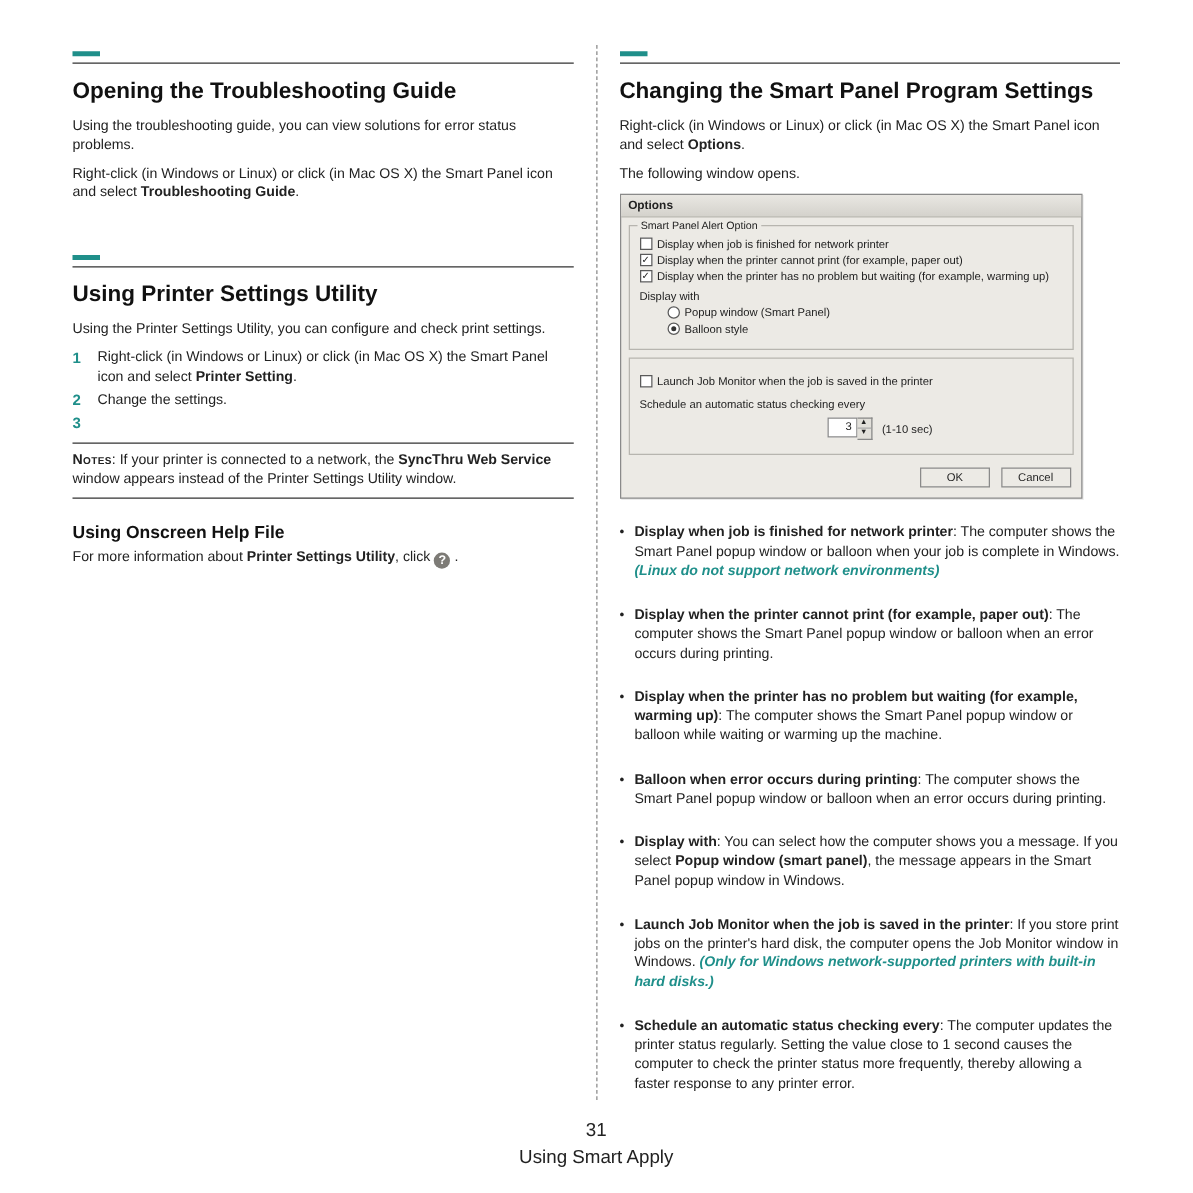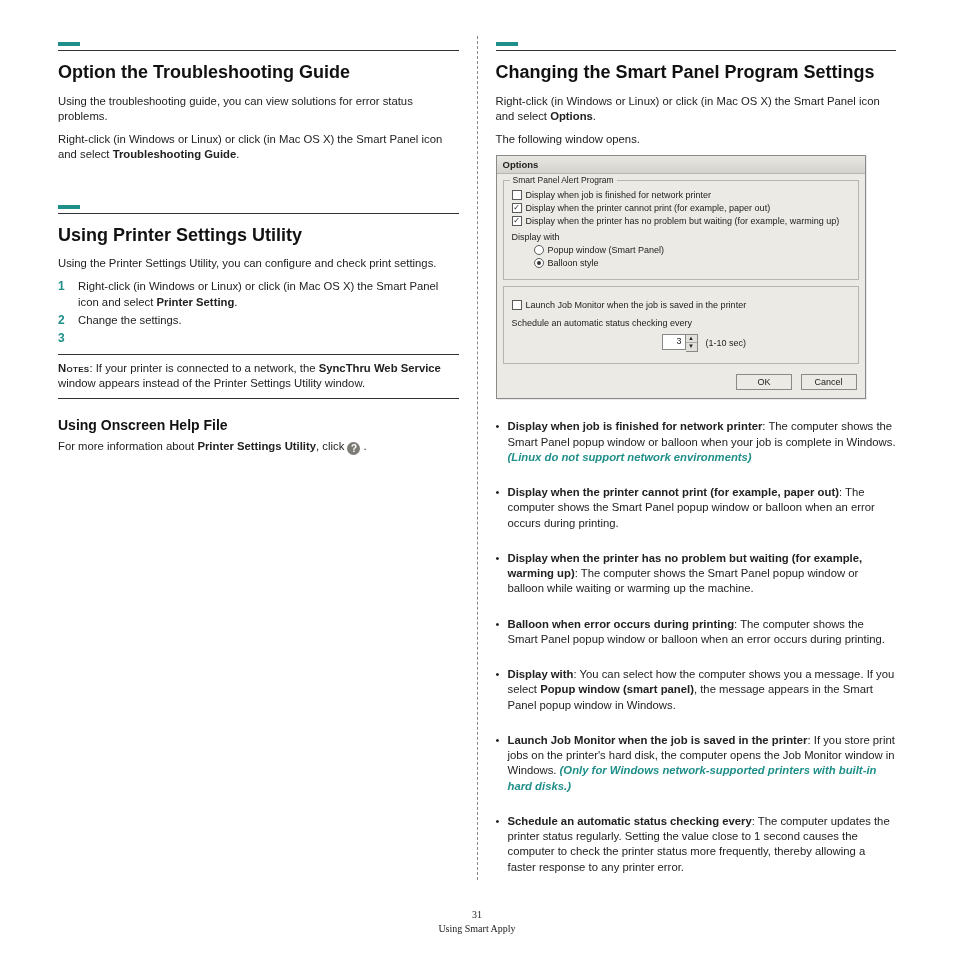--- a/index.html
+++ b/index.html
@@ -86,23 +86,22 @@
     color: #fff;
     font-size: 10px;
     font-weight: bold;
     align-items: center; justify-content: center;
     vertical-align: -2px;
   }
   .footer {
     position: absolute;
     bottom: 18px; left: 0; right: 0;
     text-align: center;
-    font-size: 10px;
+    font-size: 15px;
     line-height: 1.4;
-    font-family: Liberation Serif, serif;
   }
   
   .dialog {
     width: 370px;
     border: 1px solid #8a8a8a;
     background: #eceae5;
     font-family: Tahoma, sans-serif;
     font-size: 9px;
     margin: 4px 0 10px 0;
     box-shadow: 1px 1px 0 rgba(0,0,0,.08);
@@ -174,21 +173,21 @@
 </style>
 </head>
 <body>
 
 <div class="page">
 
   <div class="col">
 
     <div class="rule-wrap"><span class="tealbar"></span></div>
     <hr class="thinrule">
-    <h1 class="sec">Option the Troubleshooting Guide</h1>
+    <h1 class="sec">Opening the Troubleshooting Guide</h1>
     <p>Using the troubleshooting guide, you can view solutions for error status problems.</p>
     <p>
       <span>Right-click (in Windows or Linux) or click (in Mac OS X) the Smart Panel icon and select </span><b>Troubleshooting Guide</b><span>.</span>
     </p>
 
     <div class="section-spacer"></div>
 
     <div class="rule-wrap"><span class="tealbar"></span></div>
     <hr class="thinrule">
     <h1 class="sec">Using Printer Settings Utility</h1>
@@ -223,21 +222,21 @@
     <hr class="thinrule">
     <h1 class="sec">Changing the Smart Panel Program Settings</h1>
     <p>
       <span>Right-click (in Windows or Linux) or click (in Mac OS X) the Smart Panel icon and select </span><b>Options</b><span>.</span>
     </p>
     <p>The following window opens.</p>
 
     <div class="dialog">
       <div class="dlg-title">Options</div>
       <div class="fieldset">
-        <span class="legend">Smart Panel Alert Program</span>
+        <span class="legend">Smart Panel Alert Option</span>
         <div class="opt-row">
             <span class="cb"></span>
             <span>Display when job is finished for network printer</span>
           </div>
         <div class="opt-row">
             <span class="cb">✓</span>
             <span>Display when the printer cannot print (for example, paper out)</span>
           </div>
         <div class="opt-row">
             <span class="cb">✓</span>

